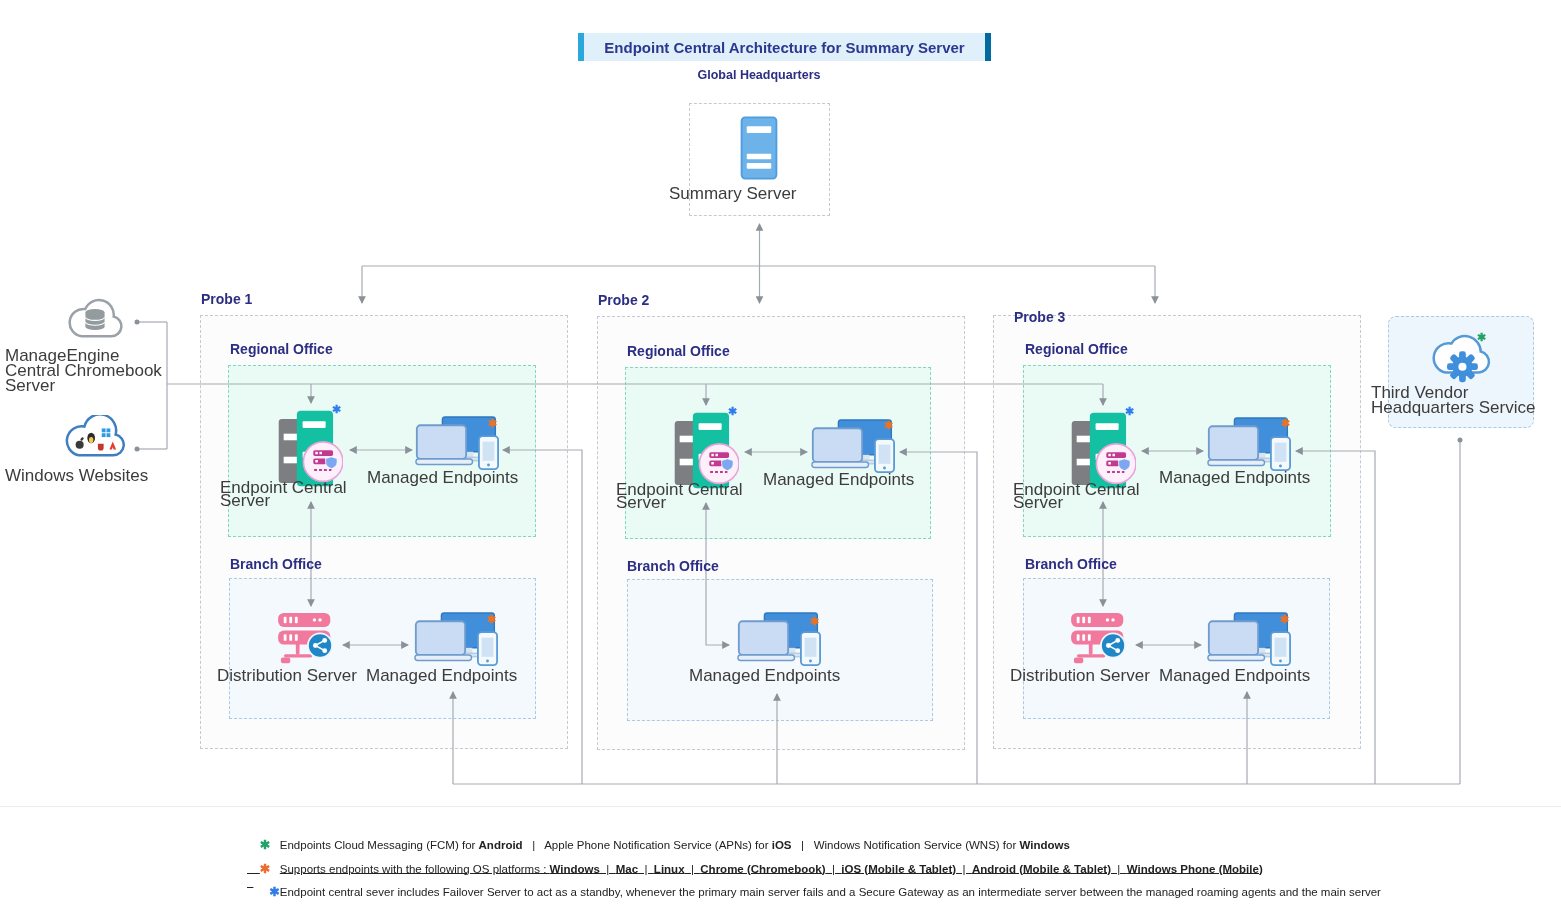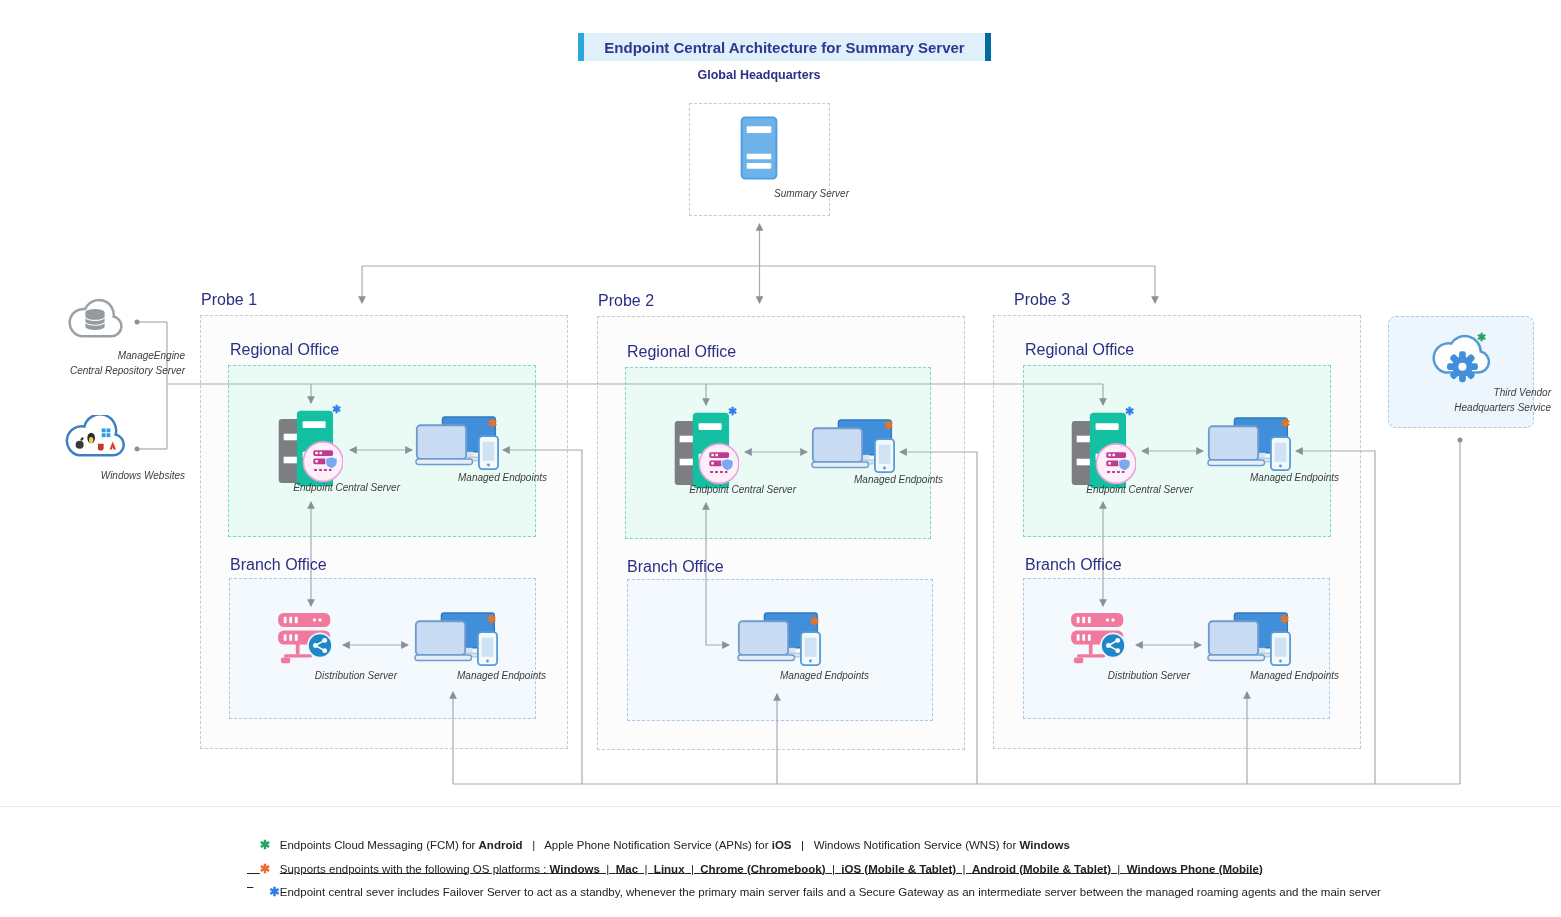--- a/index.html
+++ b/index.html
@@ -5,22 +5,22 @@
   html,body{margin:0;padding:0;background:#ffffff;}
   #canvas{position:relative;width:1561px;height:917px;background:#fff;overflow:hidden;
           font-family:"Liberation Sans", sans-serif;}
   .dash{position:absolute;border:1px dashed #c5cad2;background:#fcfcfd;z-index:1;box-sizing:border-box;}
   .dash.regional{border-color:#7fd7c3;background:#eafaf5;z-index:2;}
   .dash.branch{border-color:#aac9e6;background:#f4f9fd;z-index:2;}
   .dash.plain{background:#ffffff;border-color:#c9c9c9;}
   .dash.tps{background:#eef6fd;border-color:#aac9e6;border-radius:8px;}
   #wires{position:absolute;left:0;top:0;z-index:3;pointer-events:none;}
   .node-ico{position:absolute;z-index:4;}
-  .node-label{position:absolute;width:180px;text-align:right;font-size:10px;color:#3c3c3c;z-index:4;line-height:13px;font-style:italic;}
-  .sec-label{position:absolute;font-size:16px;font-weight:normal;color:#2b2e83;z-index:4;}
+  .node-label{position:absolute;width:180px;text-align:left;font-size:17px;color:#3c3c3c;z-index:4;line-height:13px;}
+  .sec-label{position:absolute;font-size:14px;font-weight:bold;color:#2b2e83;z-index:4;}
   .hq-label{position:absolute;width:180px;text-align:center;font-size:12.5px;font-weight:bold;color:#2b2e83;z-index:4;}
   .mk{position:absolute;z-index:5;font-size:11px;font-weight:bold;}
   .mk-blue{color:#2d7ff0;}
   .mk-orange{color:#f2711c;}
   .mk-green{color:#21a366;}
   #title-bar{position:absolute;left:578px;top:33px;width:401px;height:28px;background:#dff0fa;
      border-left:6px solid #2aa7dd;border-right:6px solid #0369a1;display:flex;align-items:center;justify-content:center;
      font-size:15px;font-weight:bold;color:#2c3790;z-index:4;}
   #legend-divider{position:absolute;left:0;top:806px;width:1561px;height:1px;background:#ececec;z-index:1;}
   .legend-row{position:absolute;left:247px;height:16px;font-size:11.5px;color:#222;white-space:pre;z-index:4;}
@@ -131,21 +131,21 @@
   <svg class="node-ico" style="left:740px;top:116px;" width="38" height="64">
       <use href="#sym-summary"></use>
     </svg>
   <div class="node-label" style="left:669px;top:187px;">Summary Server</div>
 
   <svg class="node-ico" style="left:63px;top:298px;" width="64" height="46">
       <use href="#sym-cloud-db"></use>
     </svg>
   <div class="node-label" style="left:5px;top:348px;line-height:15px;">
     <div>ManageEngine</div>
-    <div>Central Repository Server</div>
+    <div>Central Chromebook Server</div>
   </div>
   <svg class="node-ico" style="left:59px;top:415px;" width="72" height="48">
       <use href="#sym-cloud-vendor"></use>
     </svg>
   <div class="node-label" style="left:5px;top:469px;">Windows Websites</div>
 
   <div class="dash tps" style="left:1388px;top:316px;width:146px;height:112px;"></div>
   <svg class="node-ico" style="left:1425px;top:332px;" width="72" height="54">
       <use href="#sym-cloud-gear"></use>
     </svg>
@@ -196,21 +196,21 @@
   <span class="mk mk-orange" style="left:884px;top:419px;">✱</span>
   <div class="node-label" style="left:763px;top:473px;">Managed Endpoints</div>
   <div class="sec-label" style="left:627px;top:558px;">Branch Office</div>
   <div class="dash branch" style="left:627px;top:579px;width:306px;height:142px;"></div>
   <svg class="node-ico" style="left:737px;top:612px;" width="84" height="55">
       <use href="#sym-endpoints"></use>
     </svg>
   <span class="mk mk-orange" style="left:810px;top:615px;">✱</span>
   <div class="node-label" style="left:689px;top:669px;">Managed Endpoints</div>
 
-  <div class="sec-label" style="left:994px;top:291px;padding-left:20px;">Probe 3</div>
+  <div class="sec-label" style="left:994px;top:309px;padding-left:20px;">Probe 3</div>
   <div class="dash" style="left:993px;top:315px;width:368px;height:434px;"></div>
   <div class="sec-label" style="left:1025px;top:341px;">Regional Office</div>
   <div class="dash regional" style="left:1023px;top:365px;width:308px;height:172px;"></div>
   <svg class="node-ico" style="left:1070px;top:411px;" width="66" height="79">
       <use href="#sym-ecs"></use>
     </svg>
   <span class="mk mk-blue" style="left:1125px;top:405px;">✱</span>
   <div class="node-label" style="left:1013px;top:483px;">Endpoint Central Server</div>
   <svg class="node-ico" style="left:1207px;top:417px;" width="84" height="55">
       <use href="#sym-endpoints"></use>

